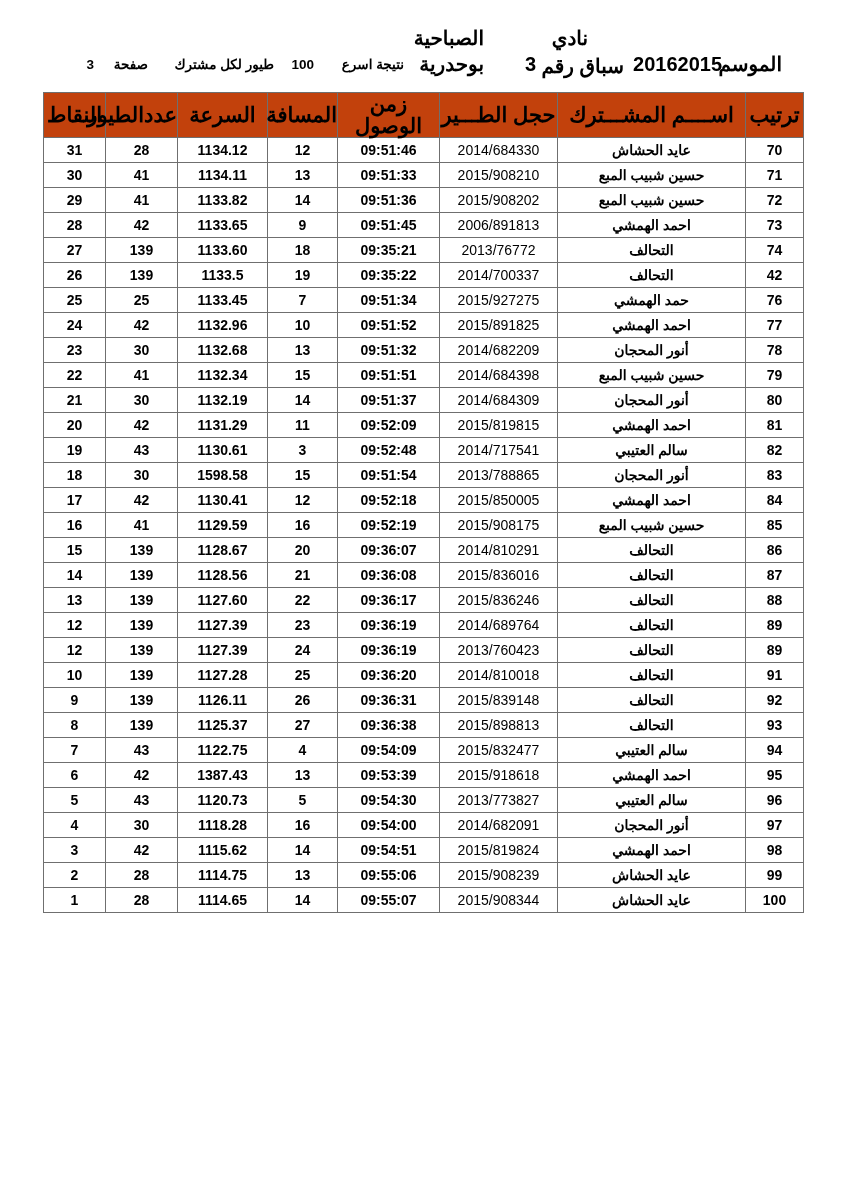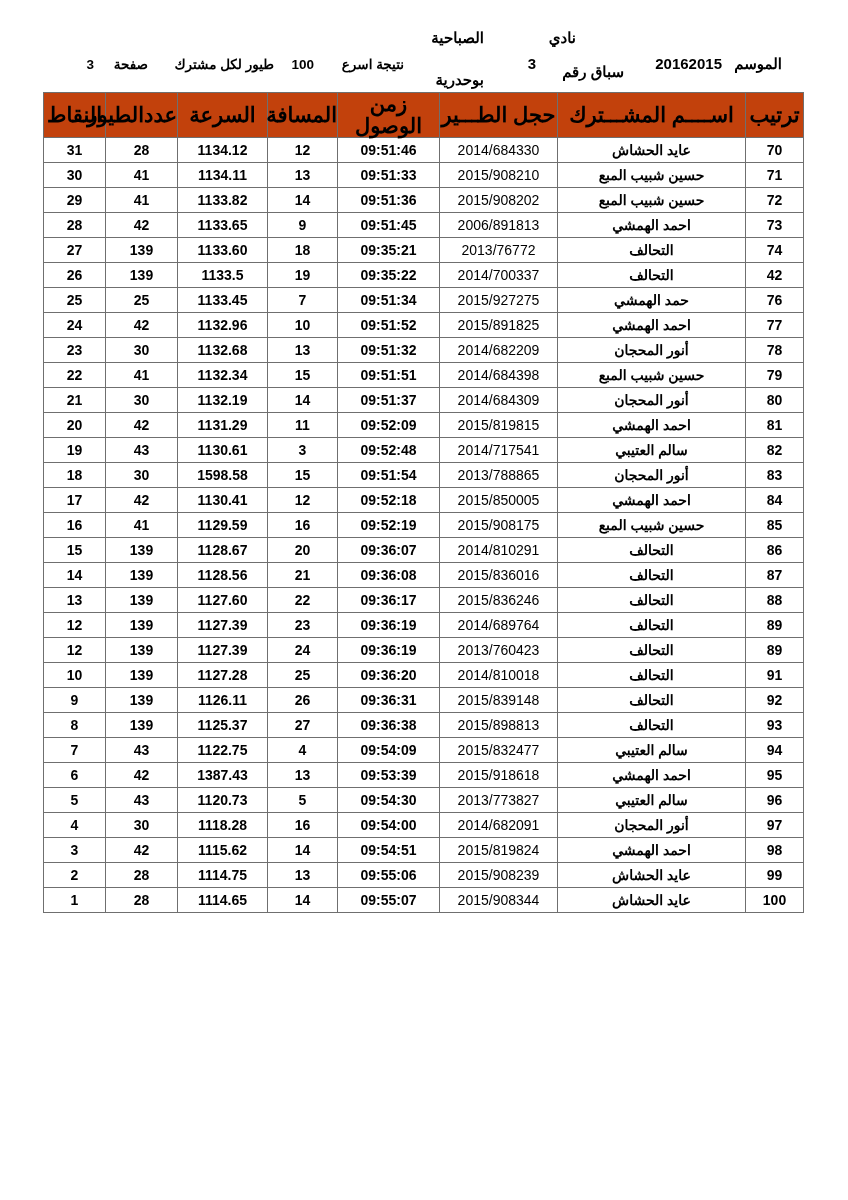--- a/index.html
+++ b/index.html
@@ -34,21 +34,21 @@
     height: 26px;
     margin-top: 28px;
   }
   .hdr-line2 {
     position: relative;
     height: 28px;
   }
   .hdr-item {
     position: absolute;
     font-weight: bold;
-    font-size: 15px;
+    font-size: 20px;
     white-space: nowrap;
     line-height: 20px;
   }
   .hdr-item.small {
     font-size: 13.5px;
   }
 
   
   .tbl-wrap {
     width: 760px;
@@ -94,29 +94,29 @@
   td.birds  { font-weight: bold; font-size: 14px; }
   td.points { font-weight: bold; font-size: 14px; }
 </style>
 </head>
 <body>
 
 <div class="page">
 
   <div class="hdr">
     <div class="hdr-line1">
-      <span class="hdr-item" style="right: 228px; top: 0;">نادي</span>
+      <span class="hdr-item" style="right: 216px; top: 0;">نادي</span>
       <span class="hdr-item" style="right: 320px; top: 0;">الصباحية</span>
     </div>
     <div class="hdr-line2">
       <span class="hdr-item" style="right: 22px; top: 0;">الموسم</span>
       <span class="hdr-item" style="right: 82px; top: 0;">20162015</span>
-      <span class="hdr-item" style="right: 180px; top: 8px;">سباق رقم</span>
+      <span class="hdr-item" style="right: 180px; top: 2px;">سباق رقم</span>
       <span class="hdr-item" style="right: 268px; top: 0;">3</span>
-      <span class="hdr-item" style="right: 320px; top: 16px;">بوحدرية</span>
+      <span class="hdr-item" style="right: 320px; top: 0;">بوحدرية</span>
       <span class="hdr-item small" style="right: 400px; top: 1px;">نتيجة اسرع</span>
       <span class="hdr-item small" style="right: 490px; top: 1px;">100</span>
       <span class="hdr-item small" style="right: 530px; top: 1px;">طيور لكل مشترك</span>
       <span class="hdr-item small" style="right: 656px; top: 1px;">صفحة</span>
       <span class="hdr-item small" style="right: 710px; top: 1px;">3</span>
     </div>
   </div>
 
   <div class="tbl-wrap">
     <table class="race">

